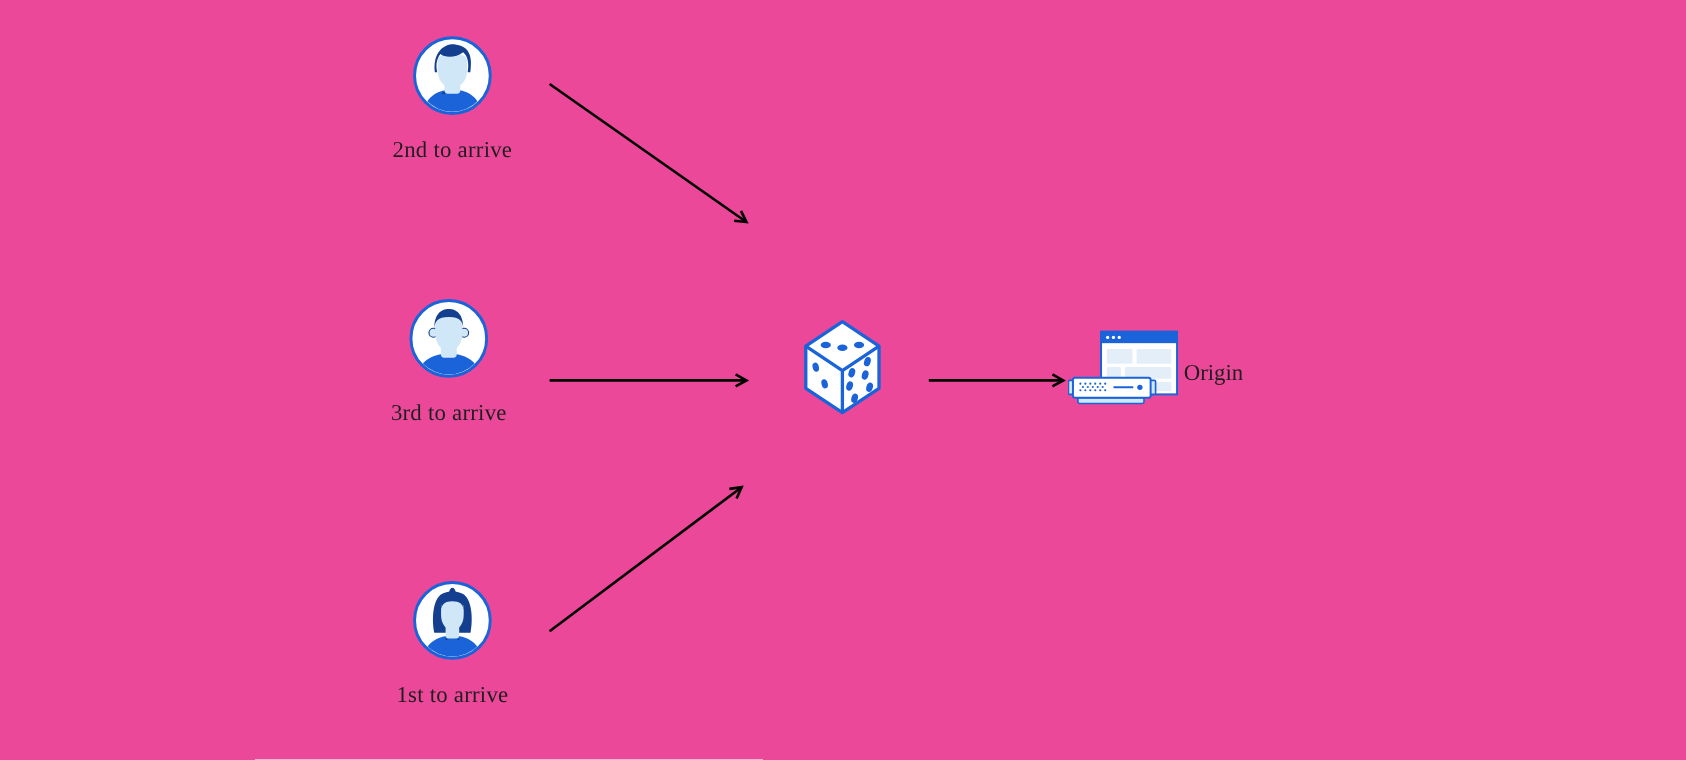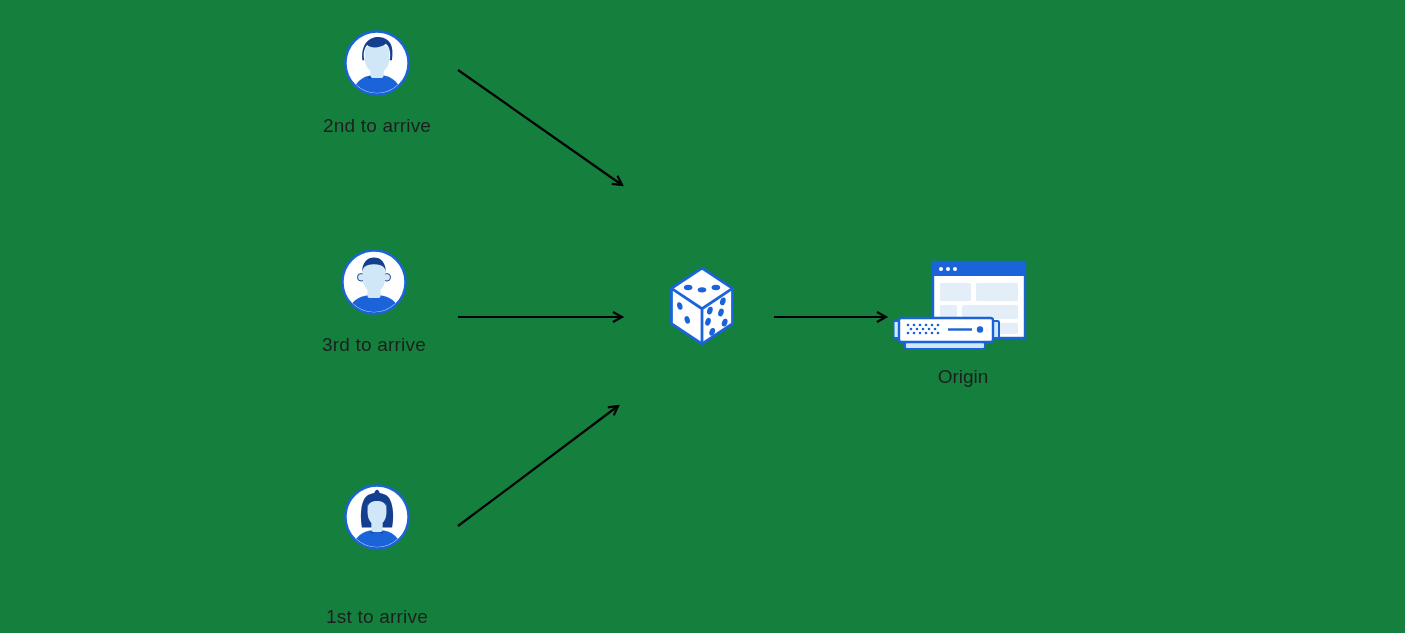--- a/index.html
+++ b/index.html
@@ -1,35 +1,35 @@
 <!DOCTYPE html>
 <html><head>
 <meta charset="utf-8">
 <style>
   html,body{margin:0;padding:0;background:#ffffff;}
   .canvas{
     position:relative;
     width:1405px;height:633px;
-    background:#15803d;
-    font-family:Liberation Sans, sans-serif;
+    background:#ec4899;
+    font-family:Liberation Serif, serif;
     overflow:hidden;
   }
   .node{position:absolute;display:flex;flex-direction:column;align-items:center;}
   .node-label{
     margin-top:18px;
     font-size:19px;
     color:#1e1e1e;
     letter-spacing:.2px;
     white-space:nowrap;
     text-align:center;
   }
   .avatar{width:68px;height:68px;display:block;}
   .arrows{position:absolute;left:0;top:0;pointer-events:none;}
   .dice-wrap{position:absolute;left:665px;top:264px;width:74px;height:84px;}
-  .origin-wrap{position:absolute;left:890px;top:258px;width:146px;display:flex;flex-direction:column;align-items:center;}
+  .origin-wrap{position:absolute;left:890px;top:258px;width:146px;display:flex;flex-direction:row;align-items:center;}
   .origin-label{margin-top:8px;font-size:19px;color:#1e1e1e;text-align:center;}
 </style>
 </head>
 <body>
 
 <div class="canvas">
 
   <svg class="arrows" width="1405" height="633" viewBox="0 0 1405 633">
     <defs>
       <marker id="ah" markerUnits="userSpaceOnUse" markerWidth="16" markerHeight="16" refX="12" refY="7" orient="auto">
@@ -77,21 +77,21 @@
         <circle cx="22.5" cy="31" r="4" fill="#cfe7f7" stroke="#143f8e" stroke-width="1"></circle>
         <circle cx="49.5" cy="31" r="4" fill="#cfe7f7" stroke="#143f8e" stroke-width="1"></circle>
         <path d="M24 24 C24 15 48 15 48 24 L48 31 C48 41 42.5 47 36 47 C29.5 47 24 41 24 31 Z" fill="#cfe7f7"></path>
         <path d="M23.2 27.5 C23.2 14.5 29 10 36 10 C43 10 48.8 14.5 48.8 27.5
                  C48.5 21 45.5 17.2 36 17.2 C26.5 17.2 23.5 21 23.2 27.5 Z" fill="#143f8e"></path>
       </g>
     </svg>
     <div class="node-label">3rd to arrive</div>
   </div>
 
-  <div class="node" style="left:297px;top:483px;width:160px;gap:37px;">
+  <div class="node" style="left:297px;top:483px;width:160px;">
     <svg class="avatar" viewBox="0 0 72 72">
       <defs>
           <clipPath id="c3">
             <circle cx="36" cy="36" r="31.8"></circle>
           </clipPath>
         </defs>
       <circle cx="36" cy="36" r="33.4" fill="#ffffff" stroke="#1a63d9" stroke-width="2.6"></circle>
       <g clip-path="url(#c3)">
         <path d="M33 12 C33.5 5.5 38.5 5.5 39 12 L39 15 L33 15 Z" fill="#143f8e"></path>
         <path d="M20 47 C17.5 34 19 16.5 27 12.5 C33 9.5 39 9.5 45 12.5 C53 16.5 54.5 34 52 47 Z" fill="#143f8e"></path>

